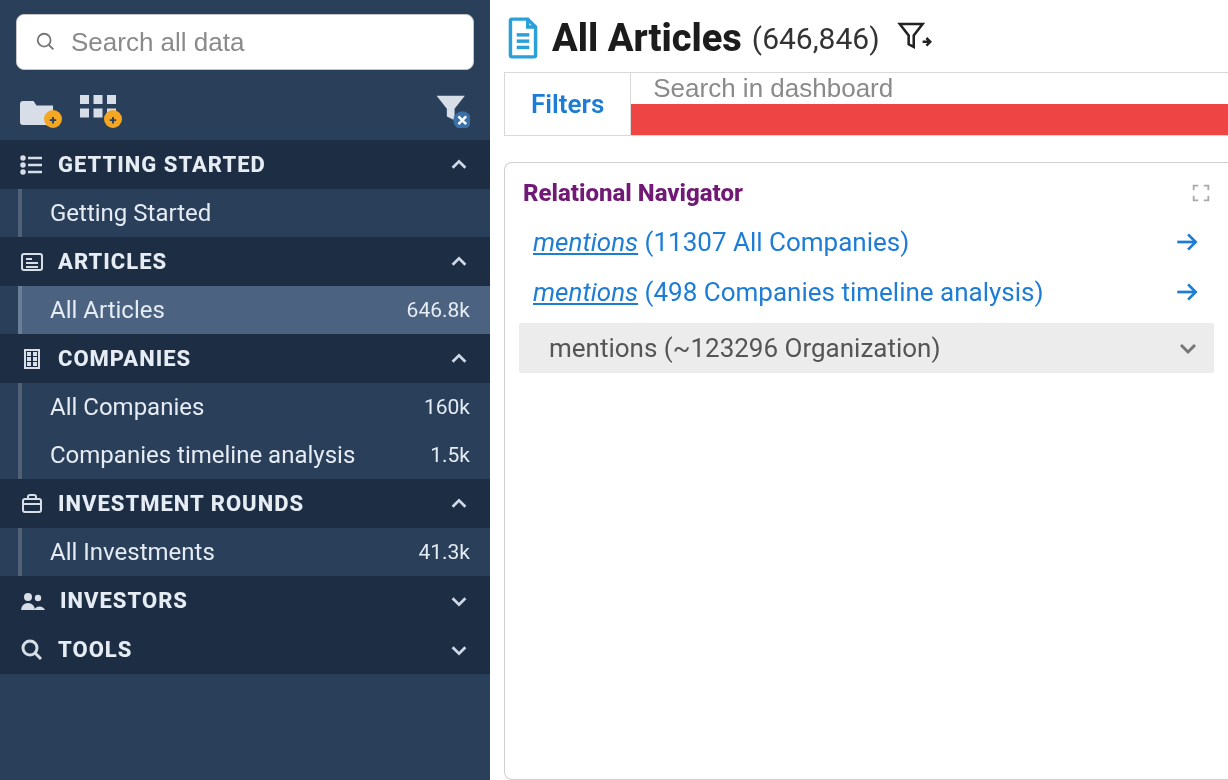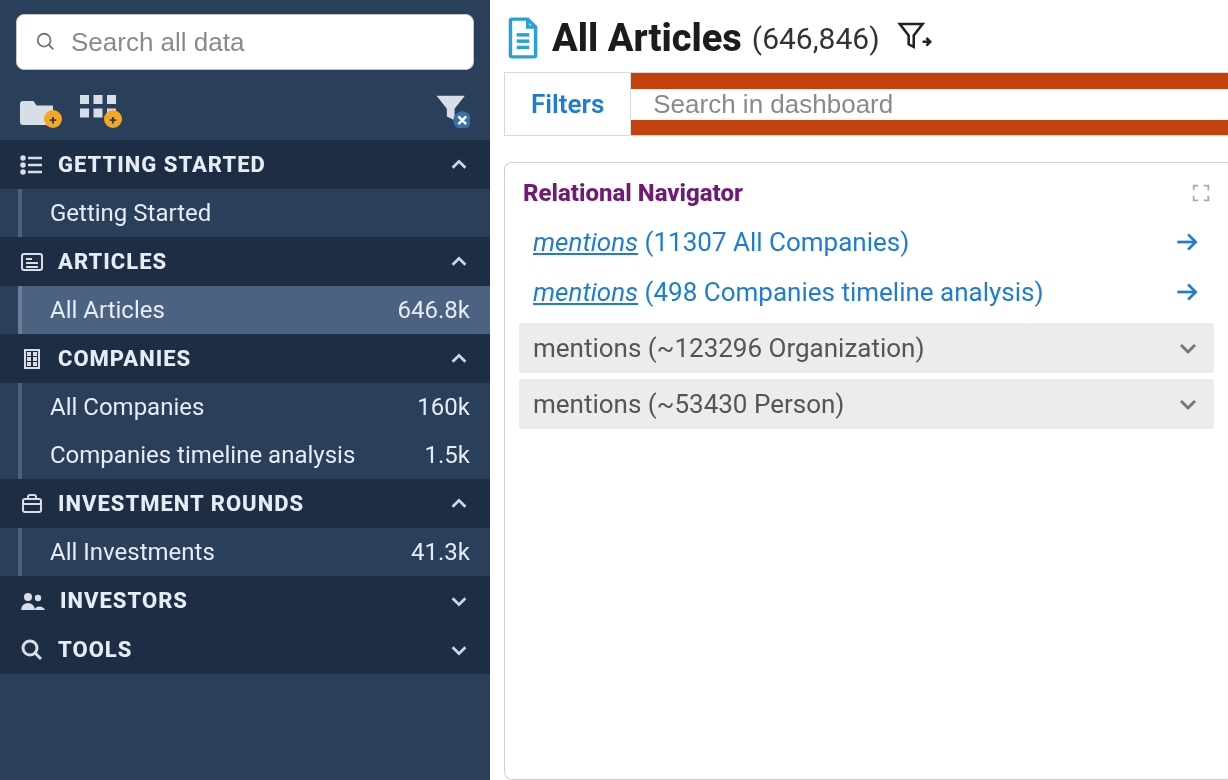--- a/index.html
+++ b/index.html
@@ -75,21 +75,21 @@
 .section-item {
   display: flex;
   align-items: center;
   padding: 10px 20px 10px 28px;
   color: #e6ecf3;
   font-size: 24px;
   cursor: pointer;
   border-left: 4px solid rgba(255,255,255,0.18);
   margin-left: 18px;
 }
-.section-item .count { margin-left: auto; font-size: 24px; color: #e6ecf3; }
+.section-item .count { margin-left: auto; font-size: 21px; color: #e6ecf3; }
 .section-item.active {
   background: #4b6281;
   border-left: 4px solid rgba(255,255,255,0.18);
 }
 .main {
   flex: 1;
   background: #fff;
   padding: 10px 0 0 14px;
   display: flex;
   flex-direction: column;
@@ -104,24 +104,24 @@
   font-size: 38px;
   font-weight: 800;
   color: #1c1c1c;
 }
 .main-count {
   font-size: 30px;
   color: #333;
 }
 .tabs-row {
   display: flex;
-  align-items: center;
+  align-items: flex-start;
   border: 1px solid #d9d9d9;
   border-right: none;
-  background: #c2410c;
+  background: #ef4444;
 }
 .tab-active {
   padding: 16px 26px;
   font-size: 26px;
   font-weight: 600;
   color: #1d7dd6;
   background: #fff;
   border-right: 1px solid #d9d9d9;
   cursor: pointer;
 }
@@ -161,21 +161,21 @@
 }
 .nav-row .arrow { margin-left: auto; }
 .nav-row .link-part { text-decoration: underline; color: #1d7dd6; font-style: italic; }
 .nav-row .rest { color: #1d7dd6; }
 .nav-row.gray {
   background: #ececec;
   color: #555;
   border-radius: 2px;
   margin-top: 6px;
 }
-.nav-row.gray .muted { color: #555; }
+.nav-row.gray .muted { color: #555; margin-left: 16px; }
 svg { display: block; }
 </style>
 </head>
 <body>
 
 <div class="sidebar">
   <div class="search-wrap">
     <div class="search-box">
       <span>
         <svg width="22" height="22" viewBox="0 0 24 24" fill="none" stroke="#777" stroke-width="2">
@@ -401,22 +401,14 @@
 
     <div class="nav-row gray">
       <span class="muted">mentions (~123296 Organization)</span>
       <span class="arrow">
         <svg width="24" height="24" viewBox="0 0 24 24" fill="none" stroke="#777" stroke-width="3">
             <polyline points="5 9 12 16 19 9"></polyline>
           </svg>
       </span>
     </div>
 
-    <div class="nav-row gray">
-      <span class="muted">mentions (~53430 Person)</span>
-      <span class="arrow">
-        <svg width="24" height="24" viewBox="0 0 24 24" fill="none" stroke="#777" stroke-width="3">
-            <polyline points="5 9 12 16 19 9"></polyline>
-          </svg>
-      </span>
-    </div>
   </div>
 </div>
 
 </body></html>

